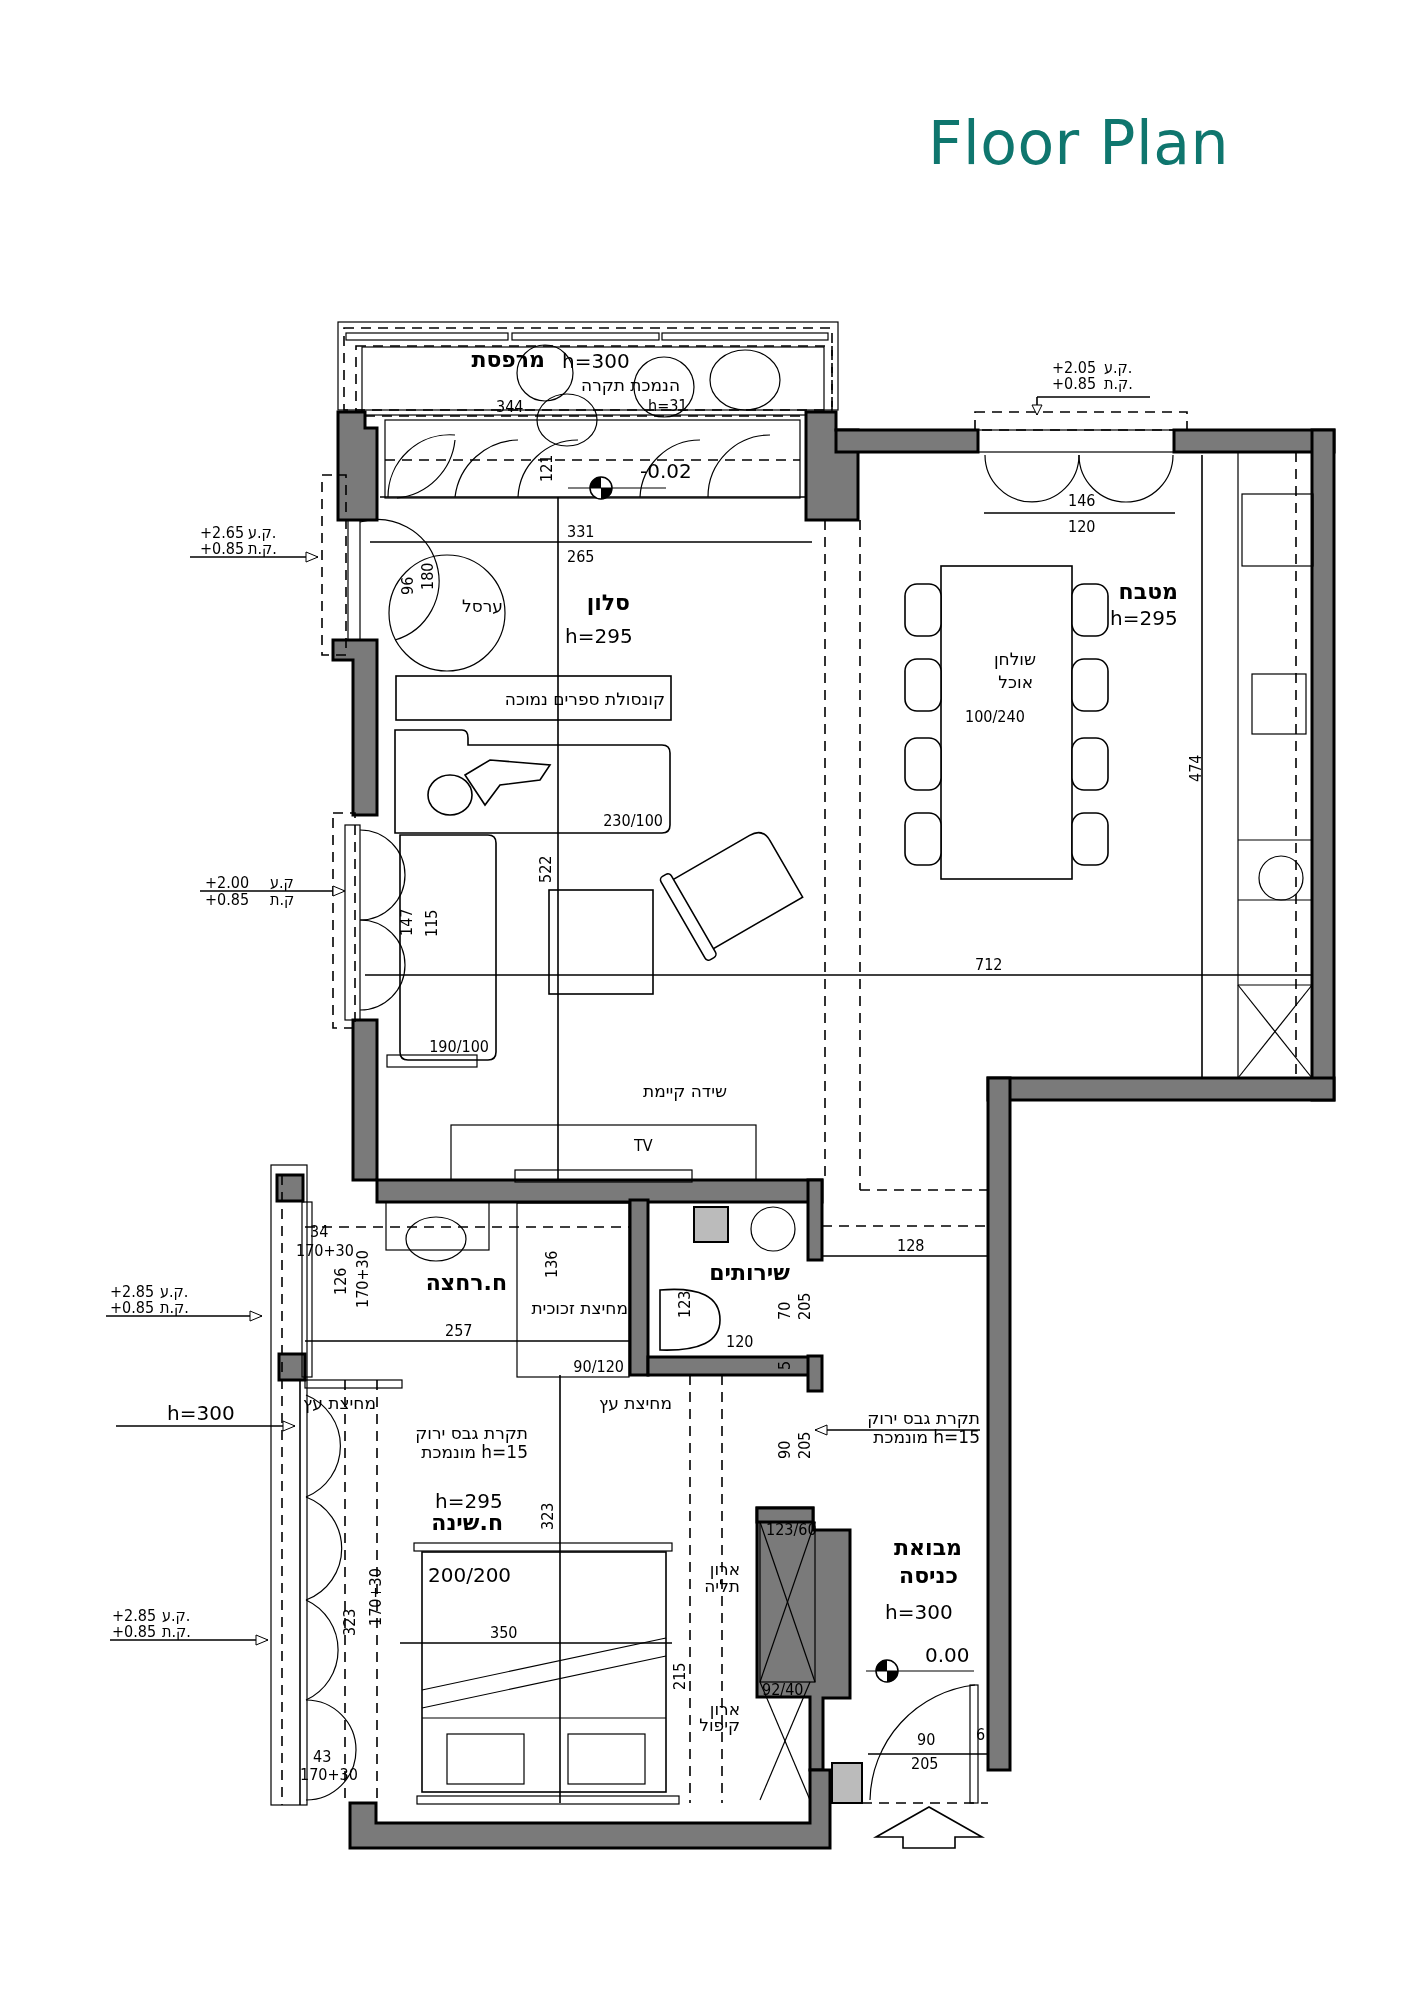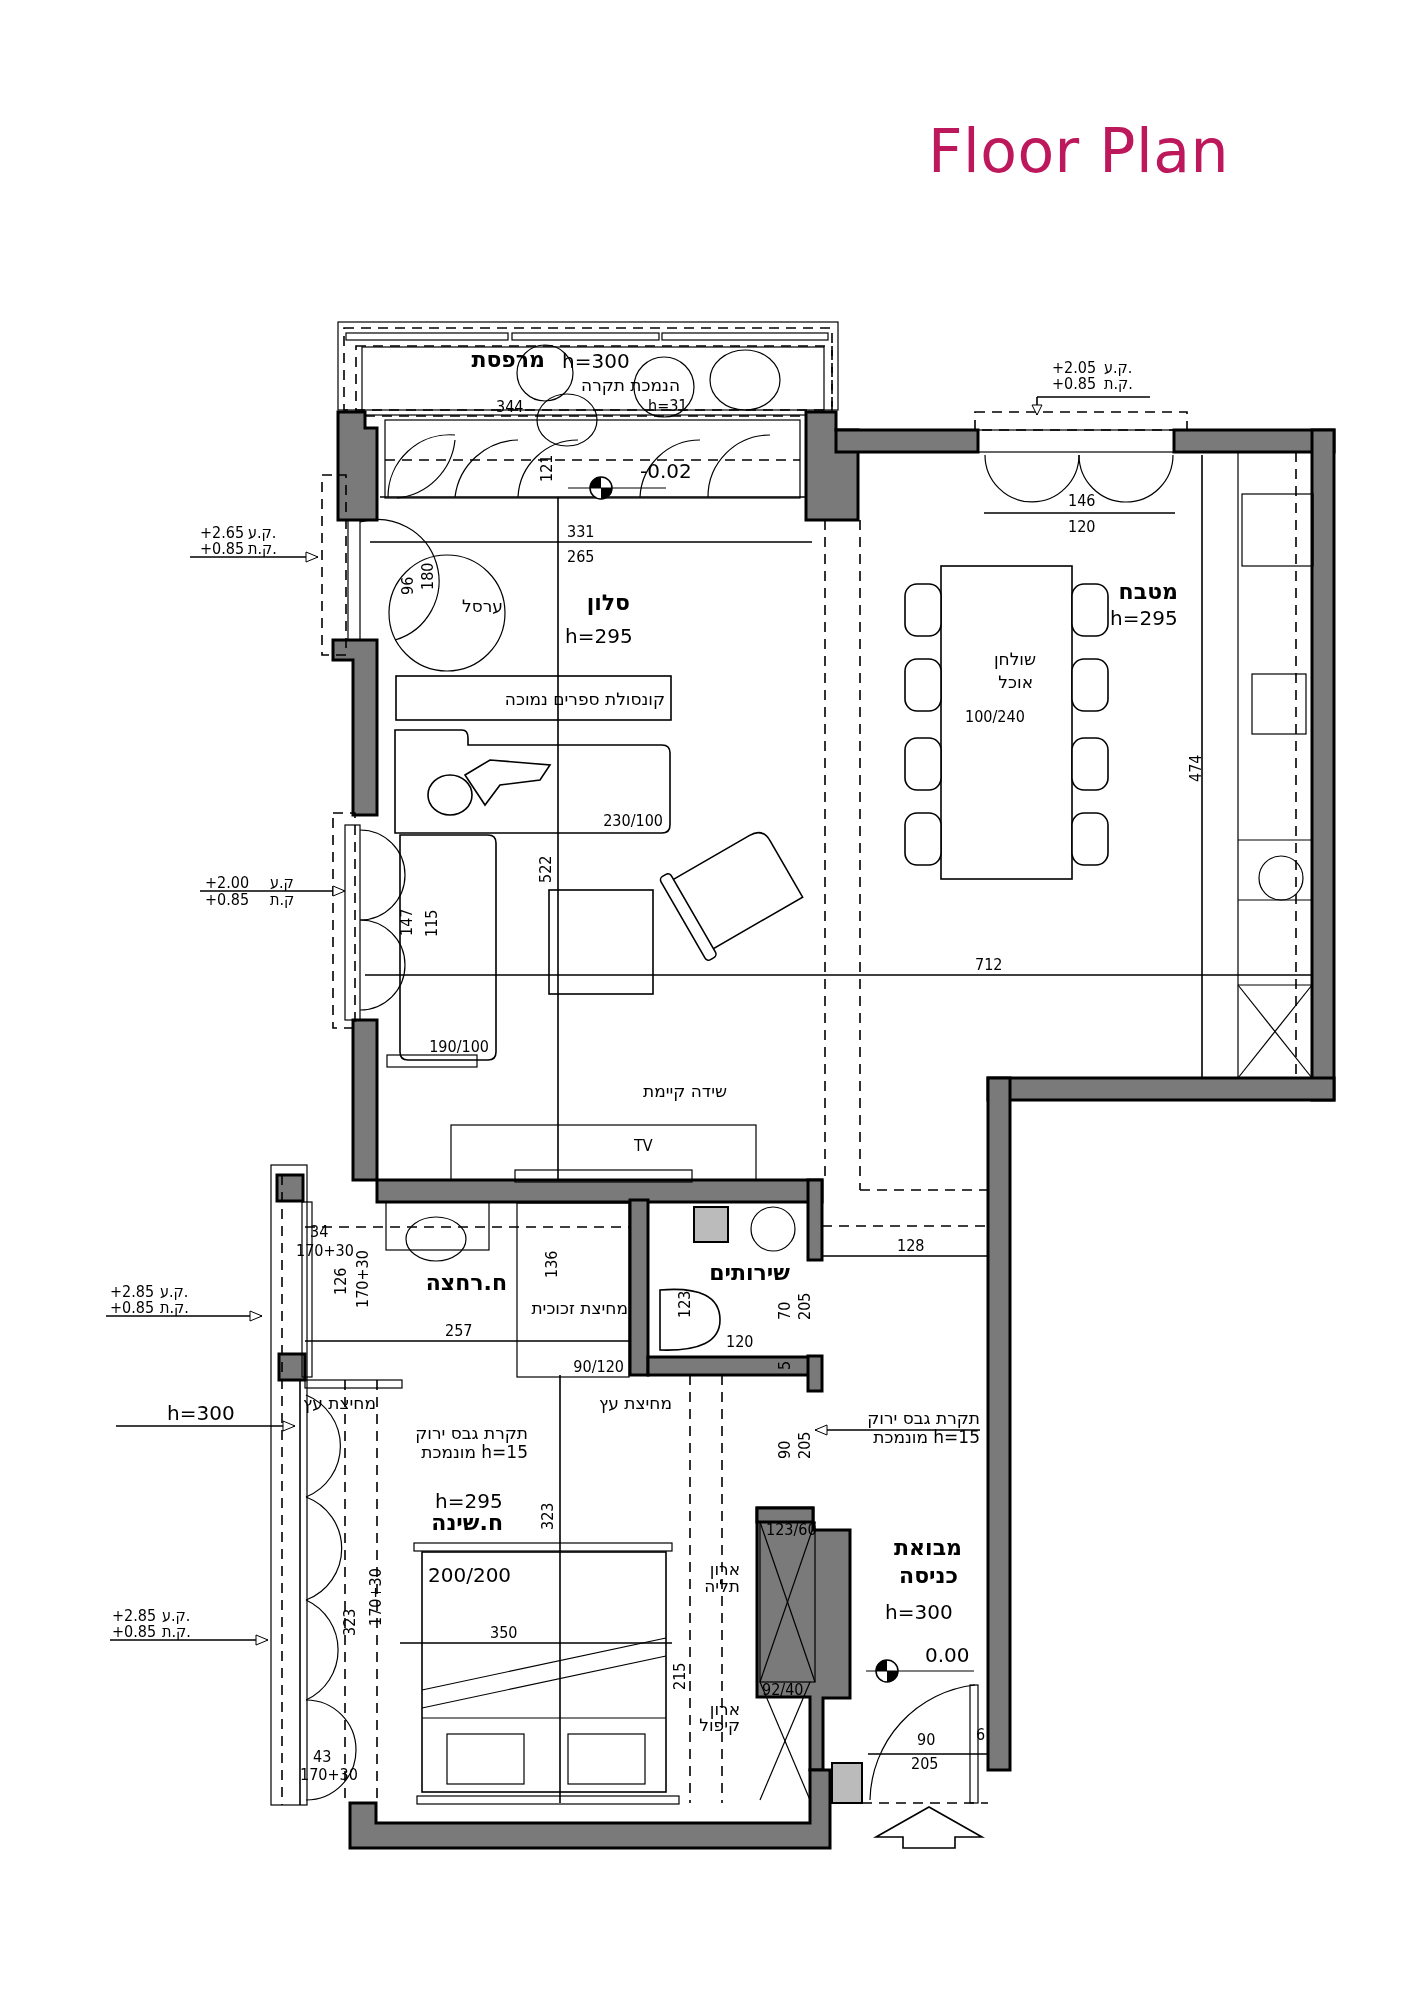--- a/index.html
+++ b/index.html
@@ -1,17 +1,17 @@
 <!DOCTYPE html>
 <html><head>
 <meta charset="utf-8">
 <style>
   html,body{margin:0;padding:0;background:#fff;}
   body{width:1414px;height:2000px;position:relative;overflow:hidden;font-family:"DejaVu Sans",sans-serif;}
-  .title{position:absolute;left:928px;top:108px;font-family:"DejaVu Sans",sans-serif;font-size:60px;color:#be185d;letter-spacing:0.5px;margin-top:8px;}
+  .title{position:absolute;left:928px;top:108px;font-family:"DejaVu Sans",sans-serif;font-size:60px;color:#0f766e;letter-spacing:0.5px;}
   svg{position:absolute;left:0;top:0;}
   .w{fill:#7a7a7a;stroke:#000;stroke-width:3;}
   .ln{fill:none;stroke:#000;stroke-width:1.6;}
   .th{fill:none;stroke:#000;stroke-width:1.2;}
   .ds{fill:none;stroke:#000;stroke-width:1.6;stroke-dasharray:10 7;}
   .furn{fill:#fff;stroke:#000;stroke-width:1.6;}
   .hatch{fill:#bbb;stroke:#000;stroke-width:2;}
   .room{font-family:"DejaVu Sans",sans-serif;font-weight:bold;font-size:22px;fill:#000;}
   .dim{font-family:"DejaVu Sans Condensed","DejaVu Sans",sans-serif;font-size:16px;fill:#000;}
   .ht{font-family:"DejaVu Sans",sans-serif;font-size:20px;fill:#000;}

